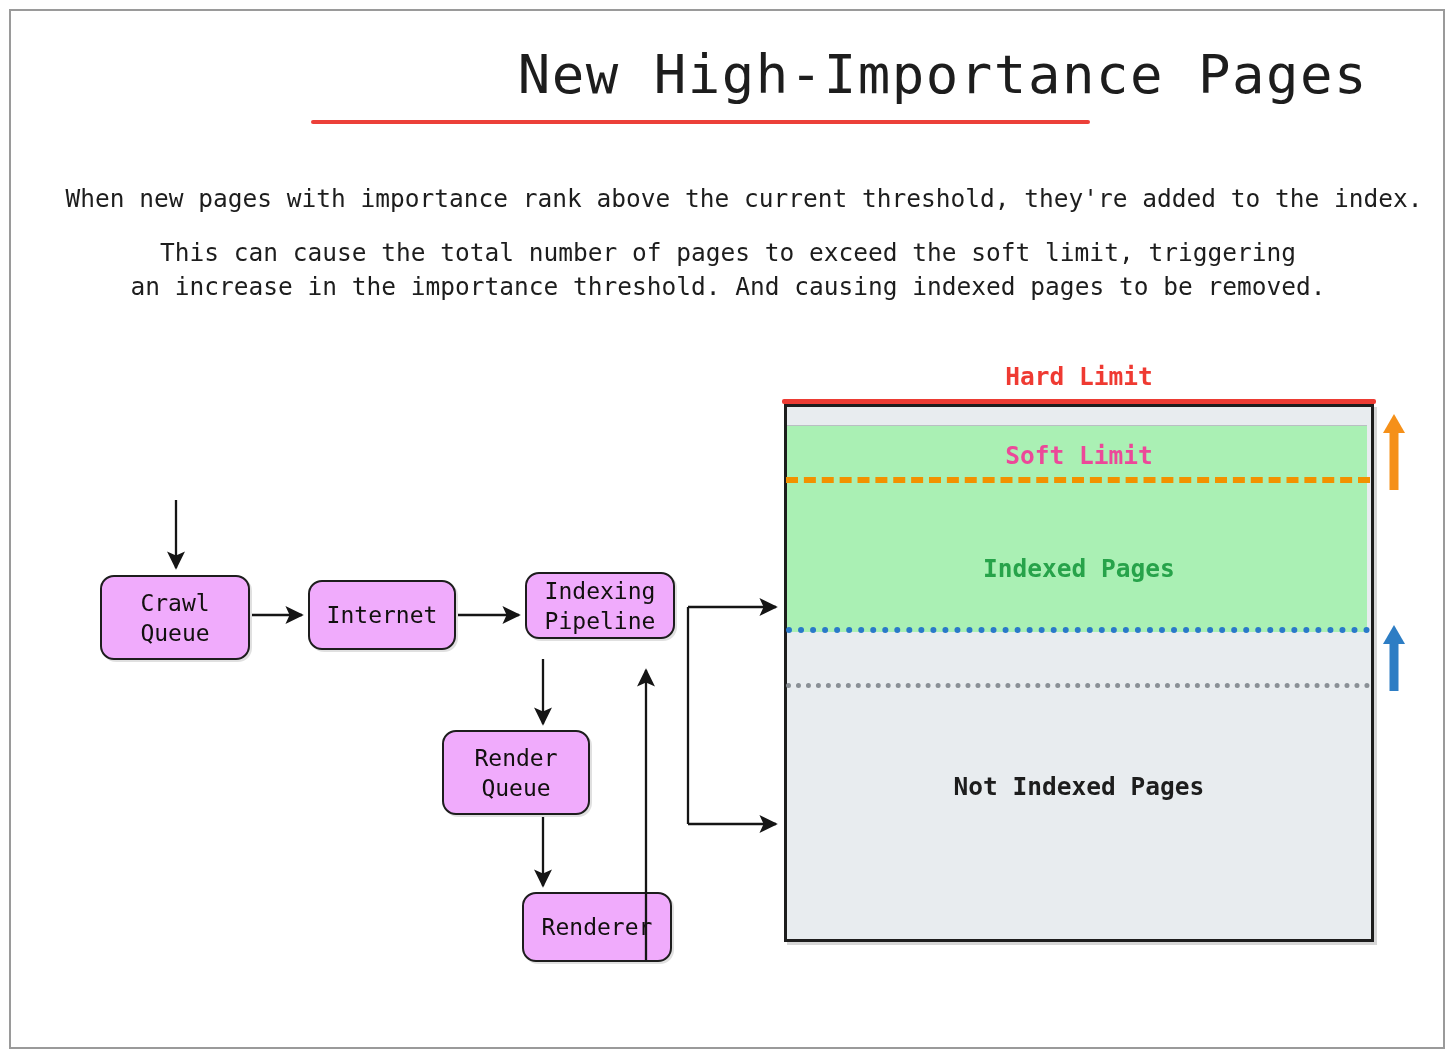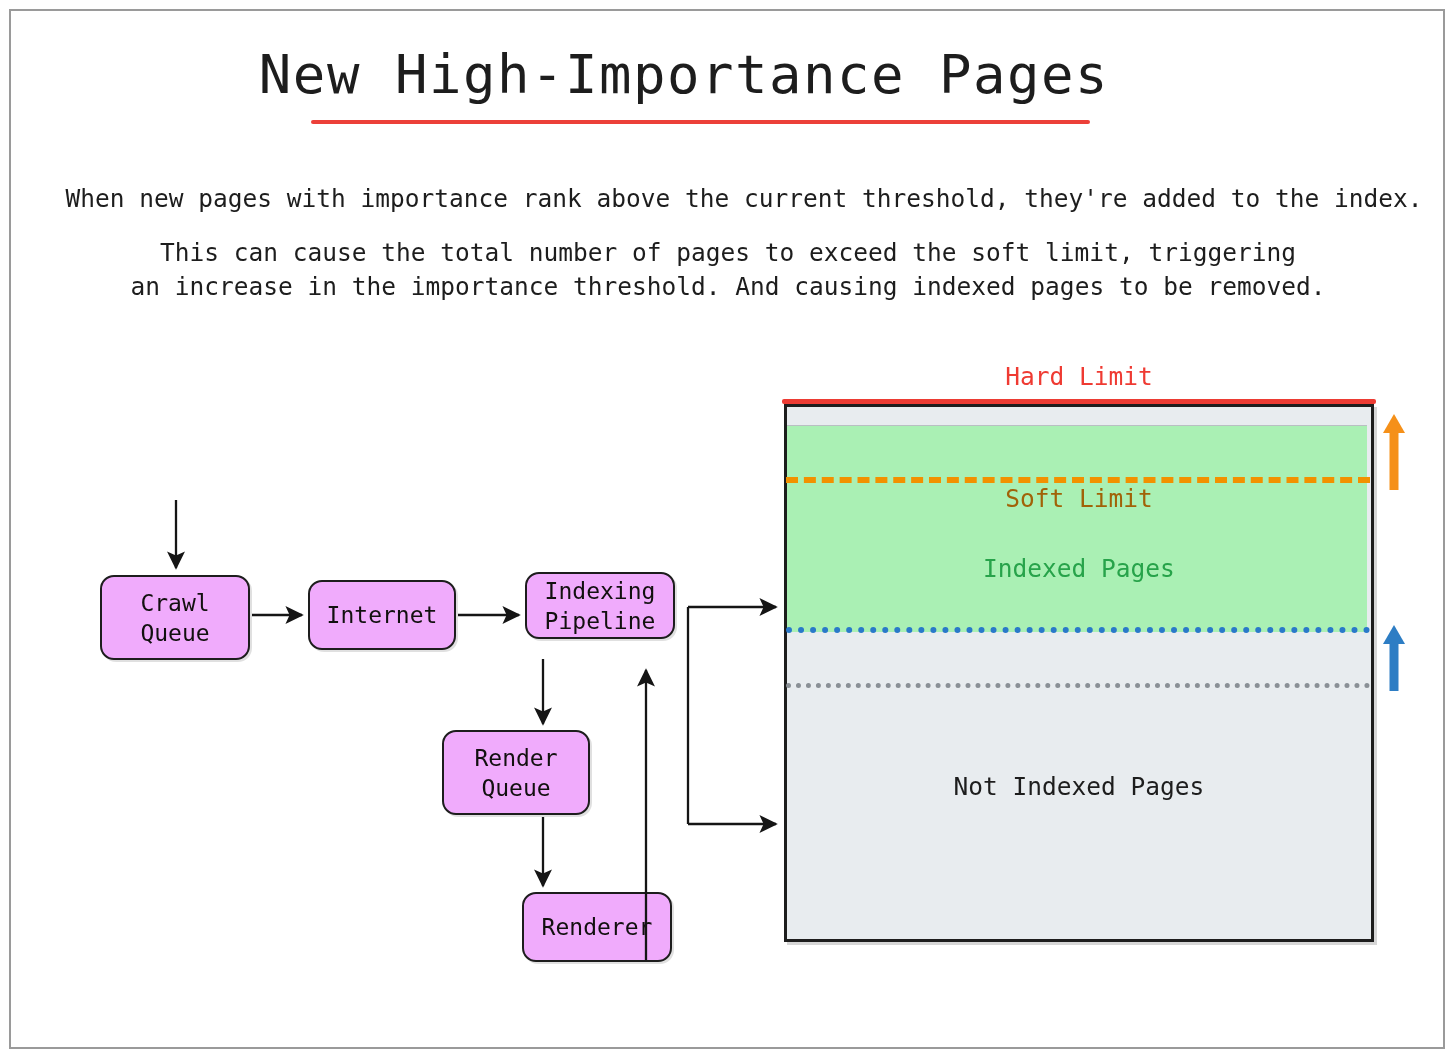--- a/index.html
+++ b/index.html
@@ -29,21 +29,21 @@
     box-sizing: border-box;
     pointer-events: none;
   }
 
   
   #title {
     position: absolute;
     left: 0;
     top: 44px;
     width: 1368px;
-    text-align: center;
+    text-align: right;
     font-family: "DejaVu Sans Mono", "Liberation Mono", monospace;
     font-size: 54px;
     line-height: 62px;
     letter-spacing: 1.5px;
     color: #1d1d1d;
     white-space: nowrap;
   }
   #title-underline {
     position: absolute;
     left: 311px;
@@ -108,20 +108,21 @@
     pointer-events: none;
   }
 
   
   #panel {
     position: absolute;
     left: 784px;
     top: 404px;
     width: 590px;
     height: 476px;
+    font-weight: bold;
   }
   #panel-box {
     position: absolute;
     left: 0; top: 0;
     width: 590px; height: 538px;
     box-sizing: border-box;
     border: 3px solid #1d1d1d;
     background: #e8ecef;
     box-shadow: 3px 3px 0 rgba(0,0,0,0.16);
   }
@@ -171,21 +172,21 @@
   .panel-label {
     position: absolute;
     width: 590px;
     text-align: center;
     font-family: "DejaVu Sans Mono", "Liberation Mono", monospace;
     font-size: 24.5px;
     line-height: 30px;
     white-space: nowrap;
   }
   #label-hard      { top: -42px;  color: #ef3a32; }
-  #label-soft      { top: 37px;   color: #a16207; margin-top: 43px; }
+  #label-soft      { top: 37px;   color: #ec4899; }
   #label-indexed   { top: 139px;  color: #27a34a; margin-top: 11px; }
   #label-threshold { top: 192px;  color: #2f86dd; }
   #label-notindexed{ top: 368px;  color: #1d1d1d; }
 
   
   #flow-svg, #panel-arrows-svg {
     position: absolute;
     left: 0; top: 0;
     overflow: visible;
     pointer-events: none;

